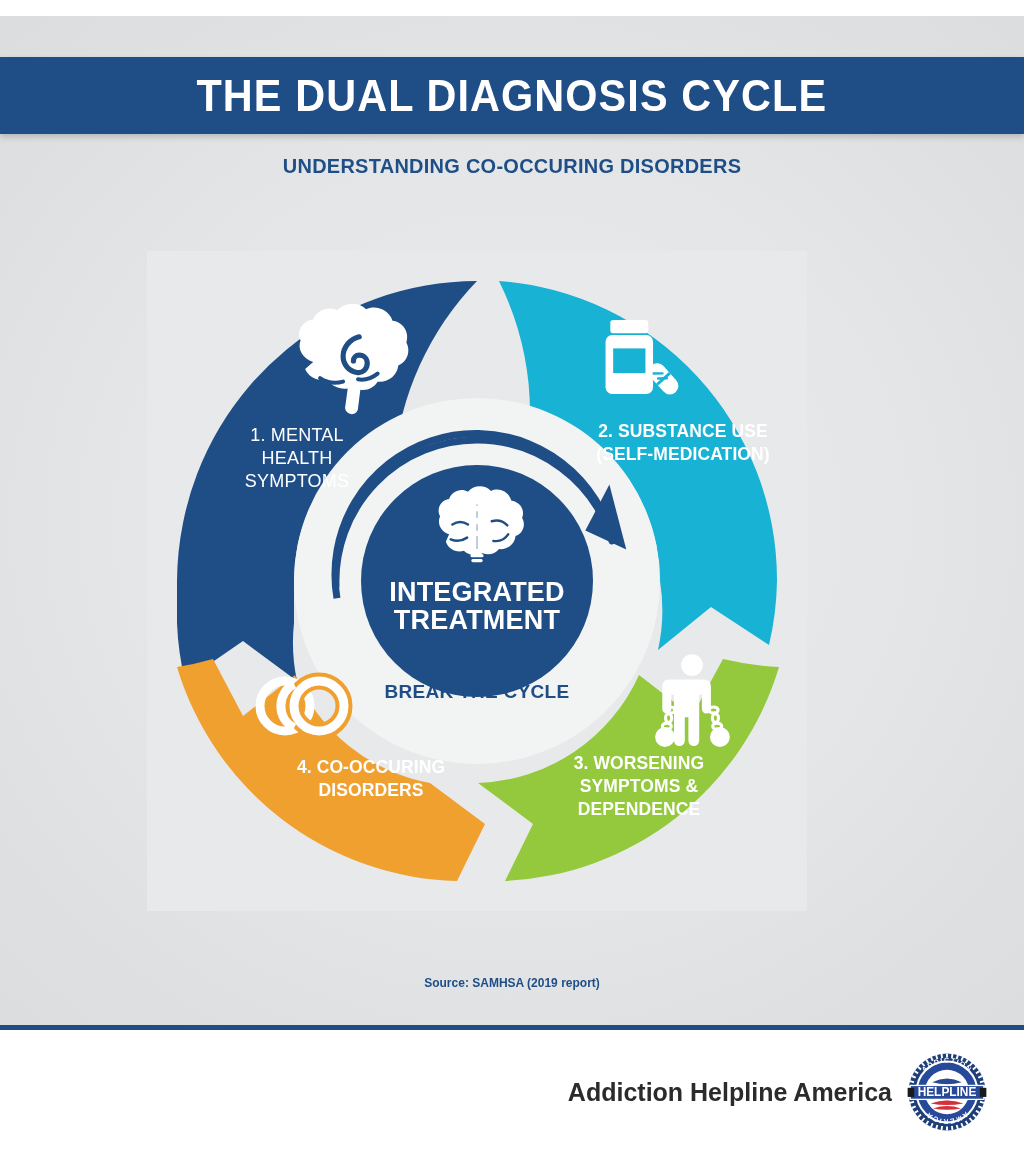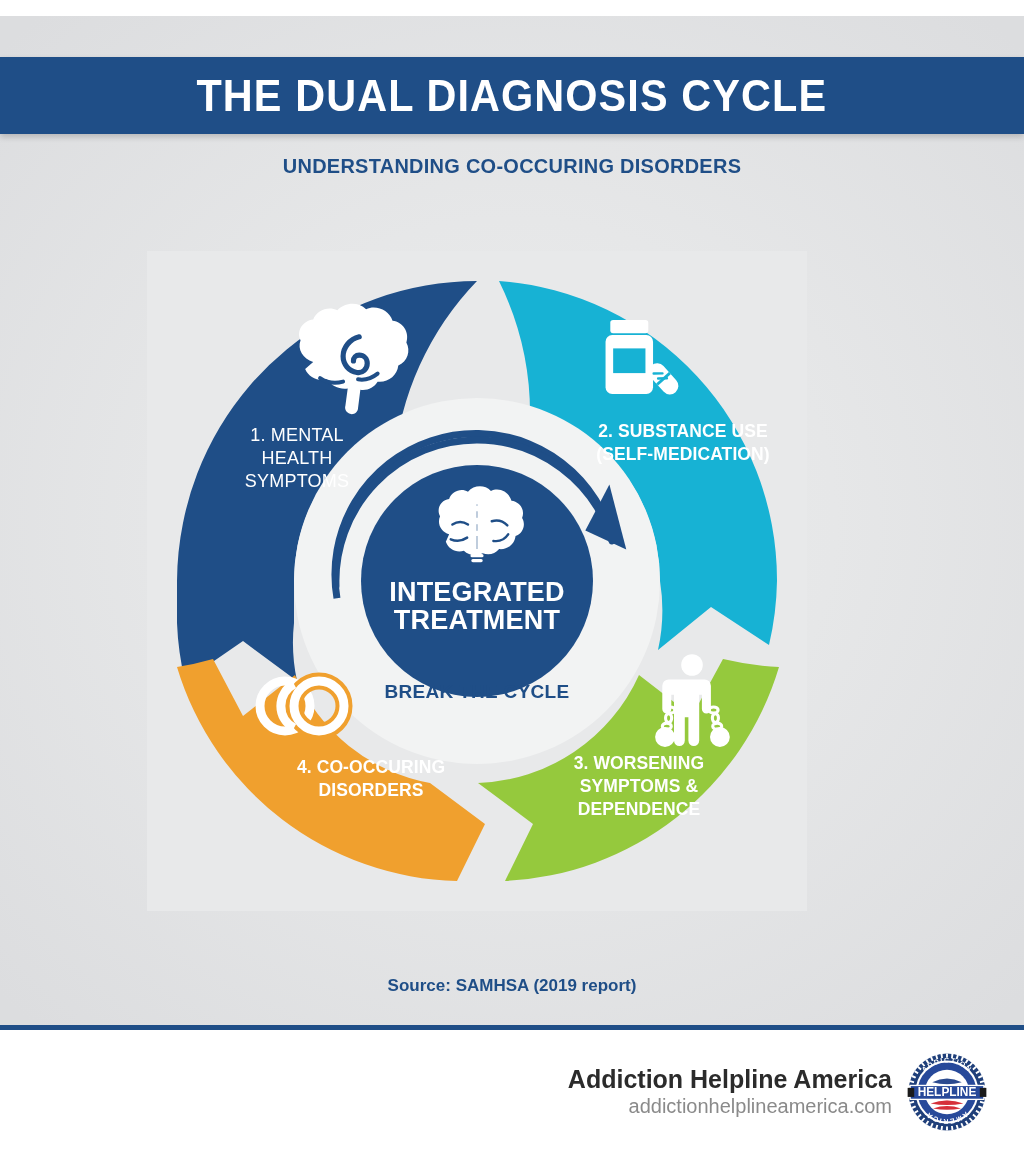--- a/index.html
+++ b/index.html
@@ -106,21 +106,21 @@
     letter-spacing: 0.3px;
   }
   
   .source {
     position: absolute;
     left: 0;
     top: 960px;
     width: 1024px;
     text-align: center;
     color: #1f4e87;
-    font-size: 17px;
+    font-size: 12px;
     font-weight: bold;
   }
   
   .rule {
     position: absolute;
     left: 0;
     top: 1025px;
     width: 1024px;
     height: 5px;
     background: #1f4e87;
@@ -354,21 +354,20 @@
     </div>
 
     <div class="source">Source: SAMHSA (2019 report)</div>
   </div>
 
   <div class="rule"></div>
 
   <div class="footer">
     <div class="footer-text">
       <div class="brand-name">Addiction Helpline America</div>
-      <div class="brand-url">addictionhelplineamerica.com</div>
     </div>
     <div class="badge">
       <svg width="82" height="82" viewBox="0 0 100 100" xmlns="http://www.w3.org/2000/svg">
         <defs>
           <path id="arcTop" d="M 50 50 m -36 0 a 36 36 0 0 1 72 0" fill="none"></path>
           <path id="arcBot" d="M 50 50 m 33 0 a 33 33 0 0 1 -66 0" fill="none"></path>
         </defs>
 
         <g>
           <circle cx="50" cy="50" r="47" fill="#1f3f7a"></circle>

